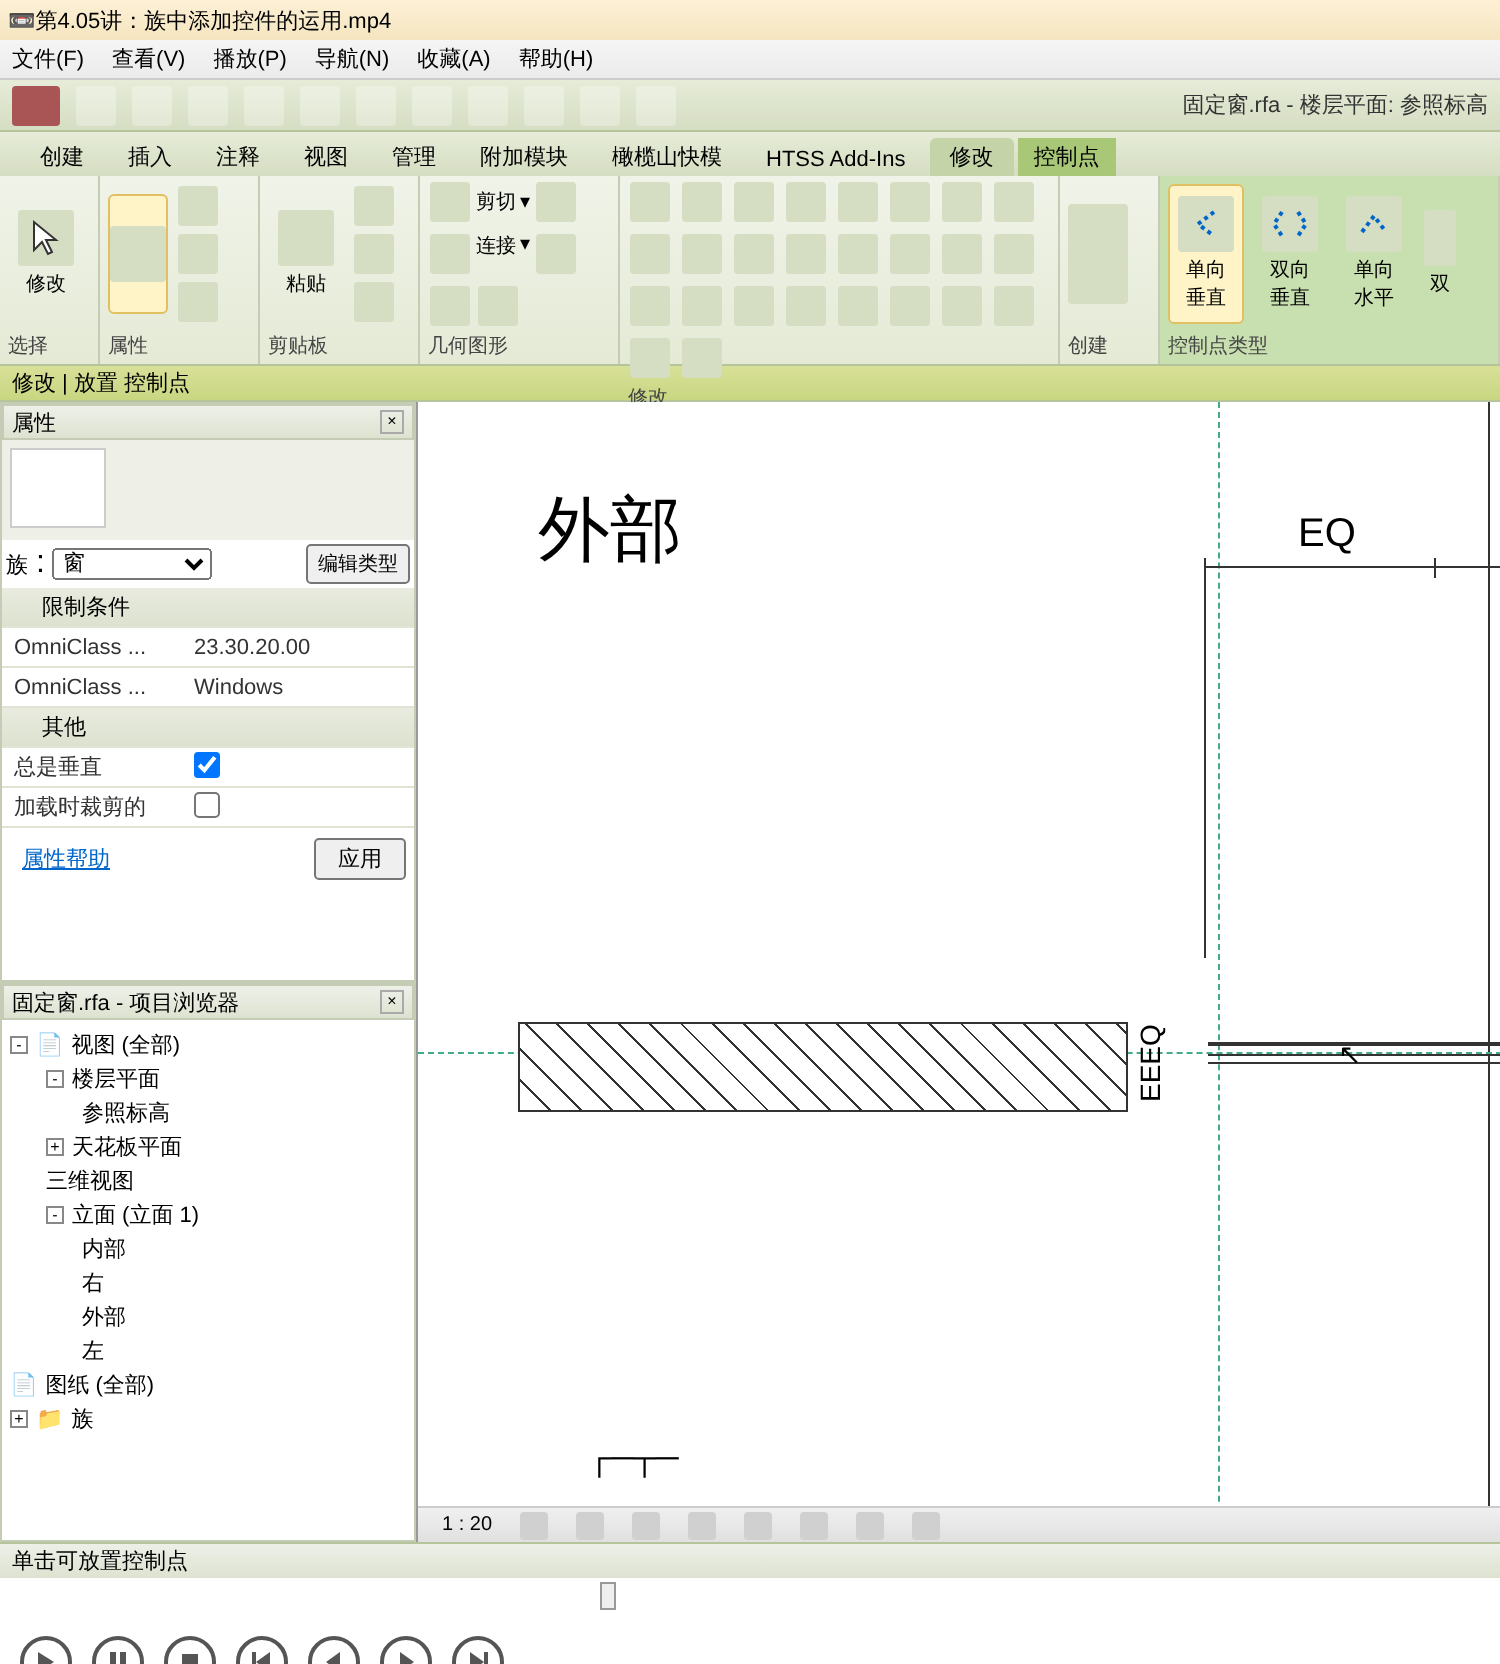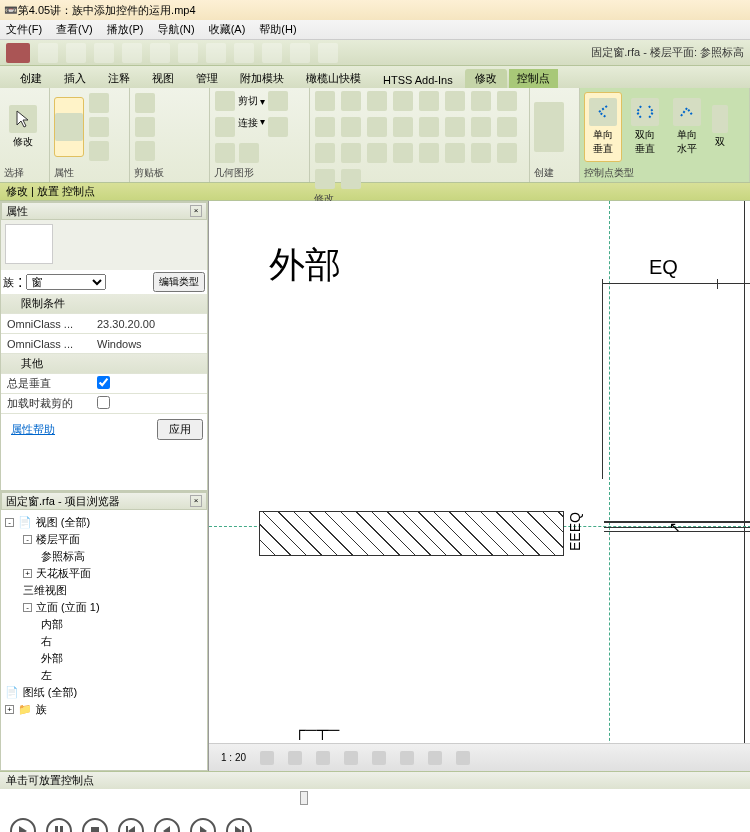--- a/index.html
+++ b/index.html
@@ -51,21 +51,21 @@
 
 .canvas { flex: 1; background: #fff; position: relative; overflow: hidden; border-left: 1px solid #999; }
 .canvas-label1 { position: absolute; top: 40px; left: 60px; font-size: 36px; font-family: "SimSun", serif; }
 .canvas-eq { position: absolute; top: 55px; left: 440px; font-size: 20px; }
 .canvas-line-h { position: absolute; border-top: 1px dashed #4a8; }
 .canvas-line-v { position: absolute; border-left: 1px dashed #4a8; }
 .hatch { position: absolute; top: 310px; left: 50px; width: 305px; height: 45px; border: 1px solid #333; background: repeating-linear-gradient(45deg, #fff, #fff 10px, #333 10px, #333 11px), repeating-linear-gradient(-45deg, transparent, transparent 10px, #333 10px, #333 11px); }
 .solid-line { position: absolute; background: #333; }
 .eeeq { position: absolute; top: 350px; left: 358px; font-size: 14px; transform: rotate(-90deg); transform-origin: left top; }
 .cursor { position: absolute; top: 318px; left: 460px; font-size: 14px; }
-.canvas-bottom { position: absolute; bottom: 0; left: 0; right: 0; height: 28px; background: linear-gradient(#f0f0f0, #e0e0e0); font-size: 10px; display: flex; align-items: center; padding: 0 12px; gap: 14px; border-top: 1px solid #ccc; }
+.canvas-bottom { position: absolute; bottom: 0; left: 0; right: 0; height: 18px; background: linear-gradient(#f0f0f0, #e0e0e0); font-size: 10px; display: flex; align-items: center; padding: 0 12px; gap: 14px; border-top: 1px solid #ccc; }
 .cb-ico { width: 14px; height: 14px; background: #d0d0d0; border-radius: 2px; }
 
 .status-bar { height: 18px; background: linear-gradient(#eef0e8, #dde2d0); font-size: 11px; padding: 0 6px; display: flex; align-items: center; border-top: 1px solid #b5c49a; }
 .player-bar { height: 22px; background: #fff; position: relative; }
 .player-marker { position: absolute; left: 300px; top: 2px; width: 8px; height: 14px; background: #eee; border: 1px solid #999; }
 .player-controls { height: 40px; display: flex; align-items: center; gap: 10px; padding: 0 10px; }
 .pc-btn { width: 26px; height: 26px; border: 2px solid #555; border-radius: 50%; display: flex; align-items: center; justify-content: center; cursor: pointer; }
 .pc-btn svg { width: 12px; height: 12px; fill: #555; }
 </style>
 </head>
@@ -136,20 +136,24 @@
       <div style="display:flex;flex-direction:column;gap:2px;">
         <div class="ribbon-small"></div>
         <div class="ribbon-small"></div>
         <div class="ribbon-small"></div>
       </div>
     </div>
     <div class="ribbon-panel-label">属性</div>
   </div>
   <div class="ribbon-panel" style="width:80px">
     <div class="ribbon-panel-body">
+      <div class="ribbon-big-btn">
+        <div class="ribbon-icon"></div>
+        <span class="btn-label">粘贴</span>
+      </div>
       <div style="display:flex;flex-direction:column;gap:2px;">
         <div class="ribbon-small"></div>
         <div class="ribbon-small"></div>
         <div class="ribbon-small"></div>
       </div>
     </div>
     <div class="ribbon-panel-label">剪贴板</div>
   </div>
   <div class="ribbon-panel" style="width:100px">
     <div class="ribbon-panel-body" style="flex-wrap:wrap;">

